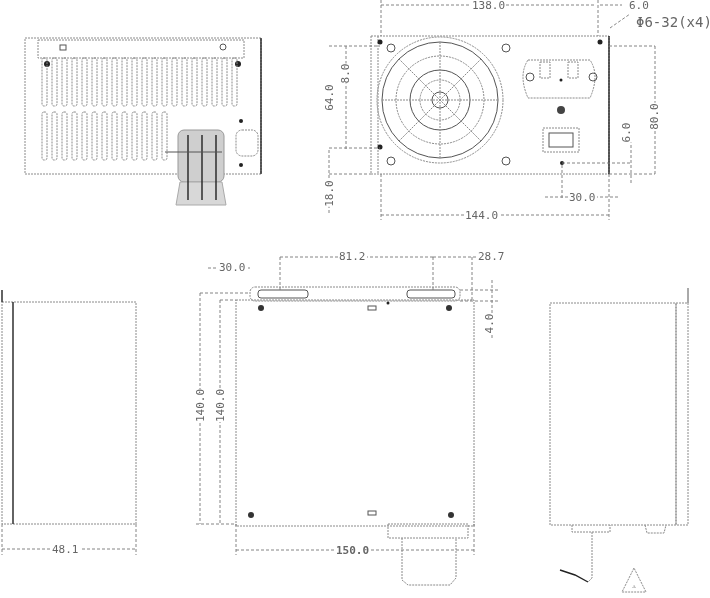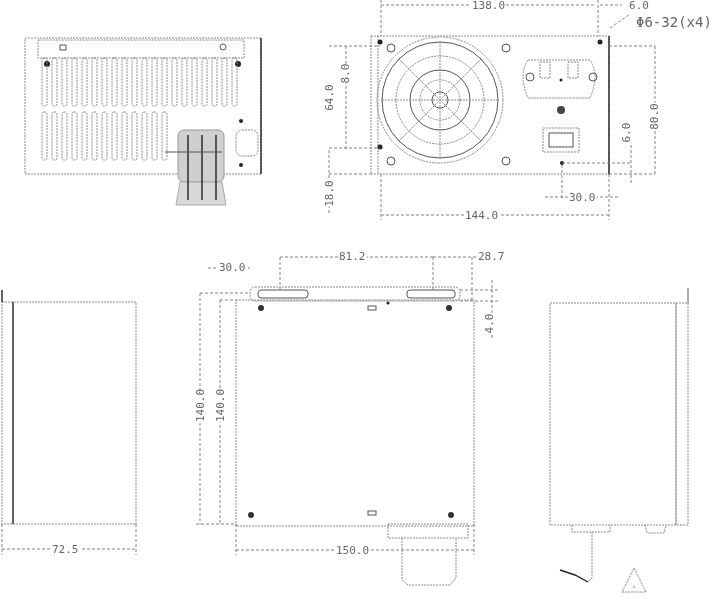--- a/index.html
+++ b/index.html
@@ -202,14 +202,14 @@
 <span class="vlbl" style="left:617px;top:127px;">6.0</span>
 <span class="vlbl" style="left:316px;top:188px;">18.0</span>
 <span class="lbl" style="left:568px;top:192px;">30.0</span>
 <span class="lbl" style="left:464px;top:210px;">144.0</span>
 <span class="lbl" style="left:218px;top:262px;">30.0</span>
 <span class="lbl" style="left:338px;top:251px;">81.2</span>
 <span class="lbl" style="left:437px;top:251px;margin-left:40px;">28.7</span>
 <span class="vlbl" style="left:480px;top:318px;">4.0</span>
 <span class="vlbl" style="left:184px;top:400px;">140.0</span>
 <span class="vlbl" style="left:204px;top:400px;">140.0</span>
-<span class="lbl" style="left:51px;top:544px;">72.5</span>
-<span class="lbl" style="left:335px;top:545px;">150.0</span>
+<span class="lbl" style="left:51px;top:544px;">48.1</span>
+<span class="lbl" style="left:335px;top:545px;font-weight:bold;">150.0</span>
 
 </body></html>

